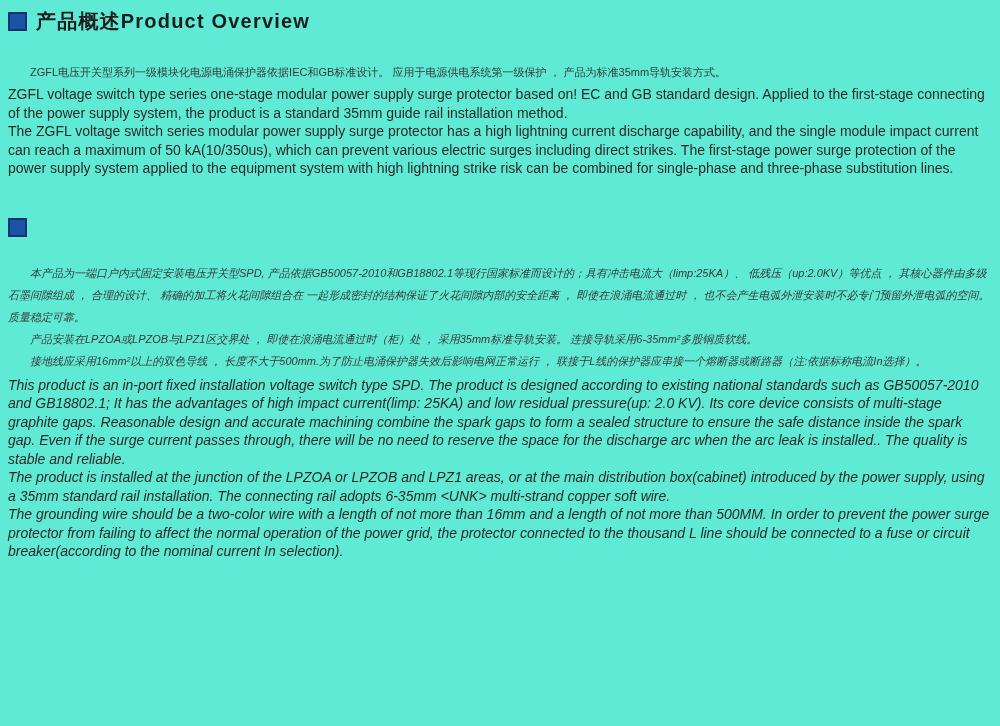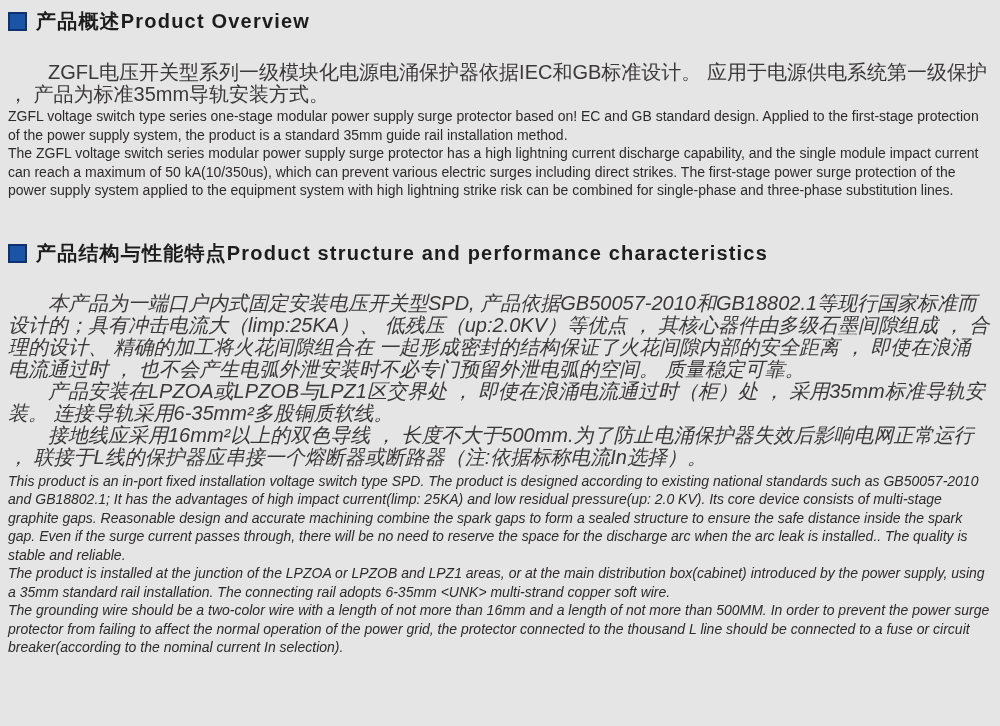--- a/index.html
+++ b/index.html
@@ -5,42 +5,42 @@
   html, body {
     margin: 0;
     padding: 0;
     background: #ffffff;
   }
   .page {
     width: 1000px;
     min-height: 726px;
     box-sizing: border-box;
     padding: 8px 10px 0 8px;
-    background: #e5e5e5;
+    background: #5eead4;
     font-family: "Liberation Sans", "DejaVu Sans", sans-serif;
   }
   .section-header {
     display: flex;
     align-items: center;
     gap: 9px;
     font-size: 20px;
     font-weight: bold;
     letter-spacing: 1.2px;
     color: #1d1d1d;
     margin: 0 0 26px 0;
   }
   .sq {
     width: 15px;
     height: 15px;
     background: #1b53a5;
     border: 2px solid #0e3172;
     flex: none;
   }
   .cn {
-    font-size: 20px;
+    font-size: 11px;
     line-height: 22px;
     color: #3b3838;
     text-indent: 2em;
     margin: 0;
   }
   .en {
     font-size: 14px;
     line-height: 18.5px;
     color: #2d2a2a;
     margin: 0;
@@ -58,29 +58,28 @@
 
   <div class="section section-1">
     <div class="section-header">
       <span class="sq"></span>
       <span>产品概述Product Overview</span>
     </div>
     <div class="cn-block">
       <p class="cn">ZGFL电压开关型系列一级模块化电源电涌保护器依据IEC和GB标准设计。 应用于电源供电系统第一级保护 ， 产品为标准35mm导轨安装方式。</p>
     </div>
     <div class="en-block">
-      <p class="en">ZGFL voltage switch type series one-stage modular power supply surge protector based on! EC and GB standard design. Applied to the first-stage protection of the power supply system, the product is a standard 35mm guide rail installation method.</p>
+      <p class="en">ZGFL voltage switch type series one-stage modular power supply surge protector based on! EC and GB standard design. Applied to the first-stage connecting of the power supply system, the product is a standard 35mm guide rail installation method.</p>
       <p class="en">The ZGFL voltage switch series modular power supply surge protector has a high lightning current discharge capability, and the single module impact current can reach a maximum of 50 kA(10/350us), which can prevent various electric surges including direct strikes. The first-stage power surge protection of the power supply system applied to the equipment system with high lightning strike risk can be combined for single-phase and three-phase substitution lines.</p>
     </div>
   </div>
 
   <div class="section section-2">
     <div class="section-header">
       <span class="sq"></span>
-      <span>产品结构与性能特点Product structure and performance characteristics</span>
     </div>
     <div class="cn-block">
       <p class="cn">本产品为一端口户内式固定安装电压开关型SPD, 产品依据GB50057-2010和GB18802.1等现行国家标准而设计的；具有冲击电流大（limp:25KA）、 低残压（up:2.0KV）等优点 ， 其核心器件由多级石墨间隙组成 ， 合理的设计、 精确的加工将火花间隙组合在 一起形成密封的结构保证了火花间隙内部的安全距离 ， 即使在浪涌电流通过时 ， 也不会产生电弧外泄安装时不必专门预留外泄电弧的空间。 质量稳定可靠。</p>
       <p class="cn">产品安装在LPZOA或LPZOB与LPZ1区交界处 ， 即使在浪涌电流通过时（柜）处 ， 采用35mm标准导轨安装。 连接导轨采用6-35mm²多股铜质软线。</p>
       <p class="cn">接地线应采用16mm²以上的双色导线 ， 长度不大于500mm.为了防止电涌保护器失效后影响电网正常运行 ， 联接于L线的保护器应串接一个熔断器或断路器（注:依据标称电流In选择）。</p>
     </div>
     <div class="en-block">
       <p class="en">This product is an in-port fixed installation voltage switch type SPD. The product is designed according to existing national standards such as GB50057-2010 and GB18802.1; It has the advantages of high impact current(limp: 25KA) and low residual pressure(up: 2.0 KV). Its core device consists of multi-stage graphite gaps. Reasonable design and accurate machining combine the spark gaps to form a sealed structure to ensure the safe distance inside the spark gap. Even if the surge current passes through, there will be no need to reserve the space for the discharge arc when the arc leak is installed.. The quality is stable and reliable.</p>
       <p class="en">The product is installed at the junction of the LPZOA or LPZOB and LPZ1 areas, or at the main distribution box(cabinet) introduced by the power supply, using a 35mm standard rail installation. The connecting rail adopts 6-35mm &lt;UNK&gt; multi-strand copper soft wire.</p>
       <p class="en">The grounding wire should be a two-color wire with a length of not more than 16mm and a length of not more than 500MM. In order to prevent the power surge protector from failing to affect the normal operation of the power grid, the protector connected to the thousand L line should be connected to a fuse or circuit breaker(according to the nominal current In selection).</p>

